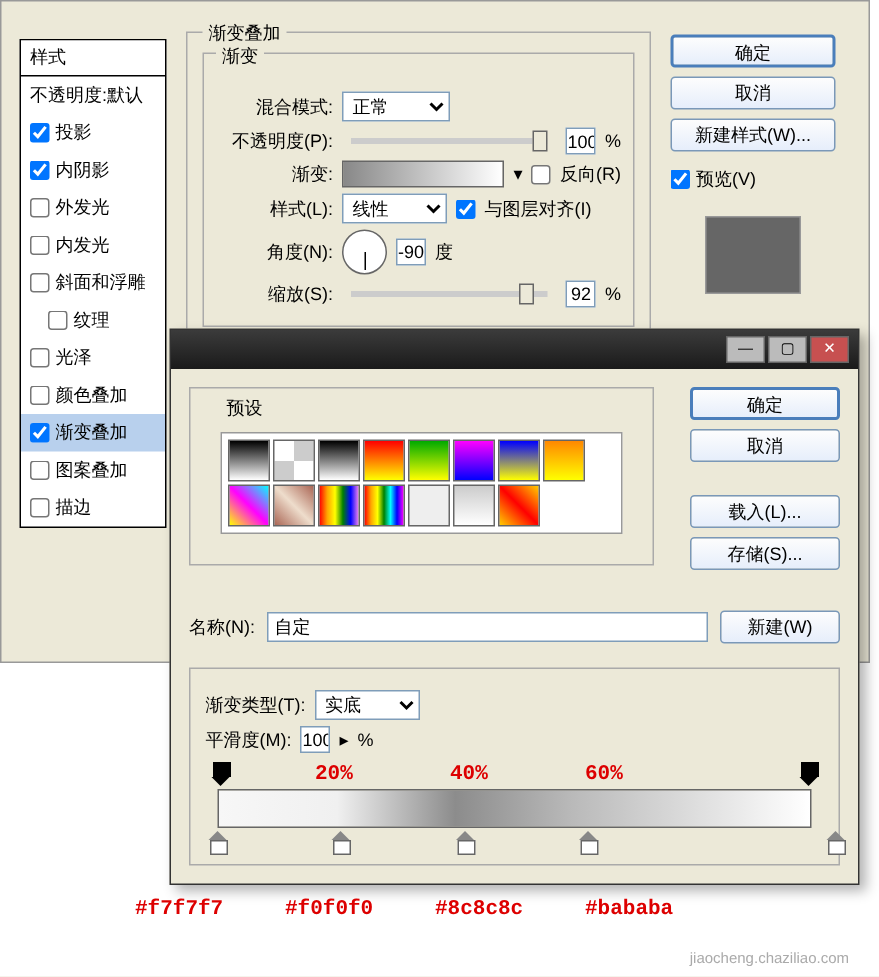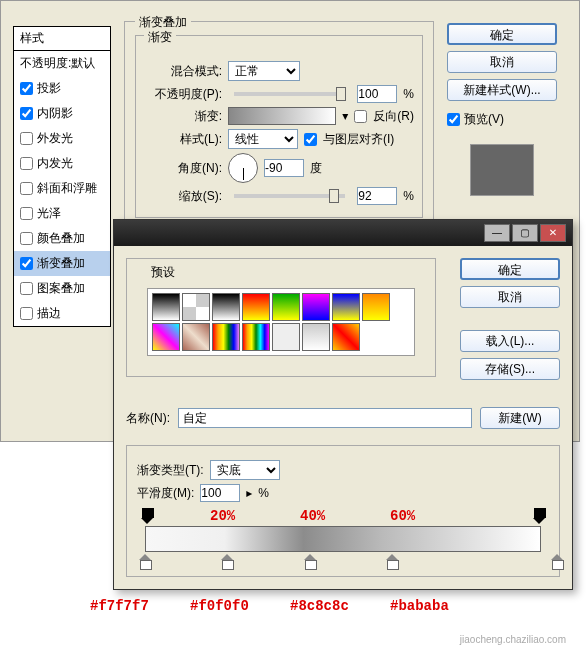--- a/index.html
+++ b/index.html
@@ -13,21 +13,21 @@
 .styles-list .sub{padding-left:18px}
 .go-panel{position:absolute;top:20px;left:123px;width:310px;border:1px solid #aaa;padding:0 10px 10px}
 .go-panel .title{position:relative;top:-8px;background:#ece9d8;display:inline-block;padding:0 4px}
 .inner-group{border:1px solid #aaa;padding:4px 8px 8px;margin-top:-4px}
 .inner-group .gtitle{position:relative;top:-11px;background:#ece9d8;display:inline-block;padding:0 4px}
 .row{display:flex;align-items:center;margin:4px 0;gap:6px}
 .row .lbl{width:78px;text-align:right}
 select{height:20px;border:1px solid #7f9db9;background:#fff;padding:0 2px}
 .slider{flex:1;height:4px;background:#ccc;position:relative;margin:0 6px}
 .slider .thumb{position:absolute;top:-5px;width:10px;height:14px;background:#ece9d8;border:1px solid #666}
-input.numbox{width:40px;height:18px;border:1px solid #7f9db9;}
+input.numbox{width:20px;height:18px;border:1px solid #7f9db9;text-align:center}
 .grad-preview{flex:1;height:18px;border:1px solid #666;background:linear-gradient(90deg,#888,#fff)}
 .angle-dial{width:30px;height:30px;border:1px solid #666;border-radius:50%;background:#fff;position:relative}
 .angle-dial:after{content:"";position:absolute;left:50%;top:50%;width:1px;height:12px;background:#000;transform-origin:top;transform:rotate(0deg)}
 .right-buttons{position:absolute;top:22px;right:22px;width:110px;display:flex;flex-direction:column;gap:6px}
 .btn{height:22px;border:1px solid #7a98b8;background:linear-gradient(#fdfdfd,#e6eefb);border-radius:3px;text-align:center;line-height:20px;cursor:pointer}
 .btn.primary{border:2px solid #4a7ebb}
 .preview-check{display:flex;align-items:center;gap:4px;margin-top:4px}
 .preview-swatch{width:64px;height:52px;border:1px solid #999;background:#666;margin:10px auto 0}
 
 .grad-editor{position:absolute;top:219px;left:113px;width:460px;background:#ece9d8;border:1px solid #333;box-shadow:4px 4px 8px rgba(0,0,0,.3)}
@@ -76,20 +76,24 @@
           <span>外发光</span>
         </div>
         <div class="item">
           <input type="checkbox" style="">
           <span>内发光</span>
         </div>
         <div class="item">
           <input type="checkbox" style="">
           <span>斜面和浮雕</span>
         </div>
+        <div class="item sub">
+          <input type="checkbox" style="">
+          <span>纹理</span>
+        </div>
         <div class="item">
           <input type="checkbox" style="">
           <span>光泽</span>
         </div>
         <div class="item">
           <input type="checkbox" style="">
           <span>颜色叠加</span>
         </div>
         <div class="item selected">
           <input type="checkbox" checked="" style="">

